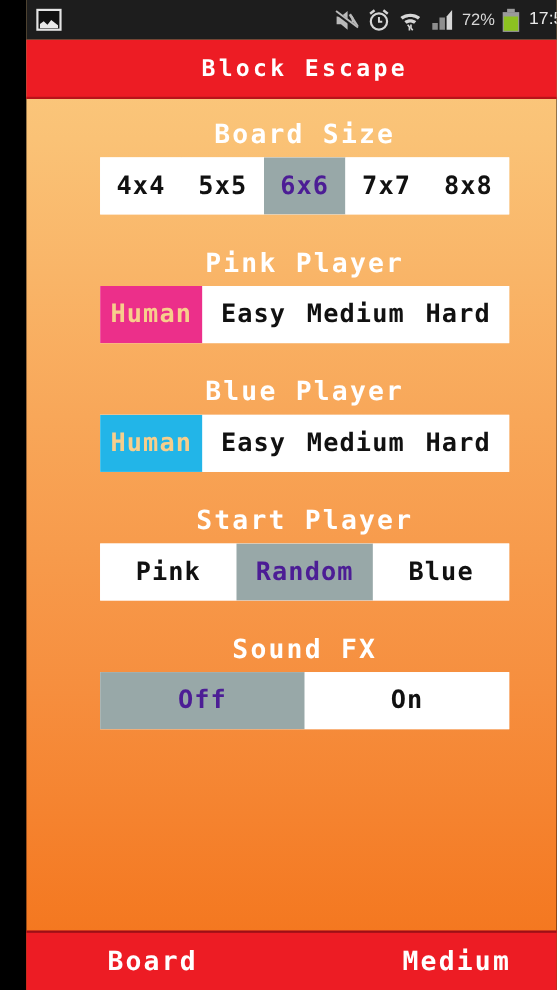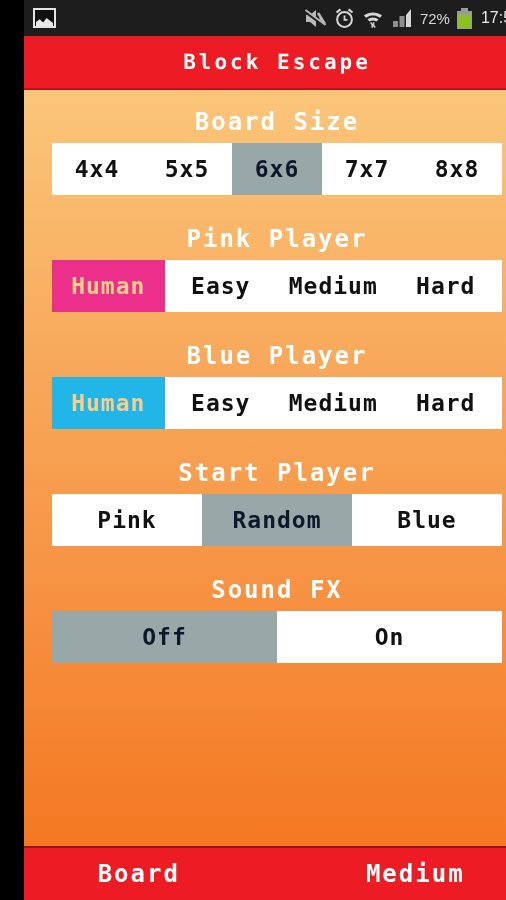--- a/index.html
+++ b/index.html
@@ -82,38 +82,38 @@
     color:#ffffff;
     font-size:24px;
     letter-spacing:2px;
     font-weight:bold;
     height:42px;
     line-height:42px;
     font-family:"DejaVu Sans Mono","Liberation Mono",monospace;
   }
   .seg {
     margin:0 auto;
-    width:450px;
+    width:372px;
     height:52px;
     display:flex;
     background:#ffffff;
     overflow:hidden;
   }
   .seg-item {
     flex:1 1 0;
     display:flex; align-items:center; justify-content:center;
     font-size:23px;
     letter-spacing:1px;
     color:#111111;
     font-weight:bold;
     background:#ffffff;
     font-family:"DejaVu Sans Mono","Liberation Mono",monospace;
     user-select:none;
   }
-  .seg-item.sel-gray { background:#98a8a8; color:#0f172a; }
+  .seg-item.sel-gray { background:#98a8a8; color:#4c1d95; }
   .seg-item.sel-pink { background:#EC2F8A; color:#F7CE8C; }
   .seg-item.sel-blue { background:#22B5E8; color:#F7CE8C; }
 
   .gap { height:23px; }
 
   
   .navbar {
     flex:0 0 54px; height:54px;
     background:#ED1C24;
     border-top:2px solid #9c1016;

